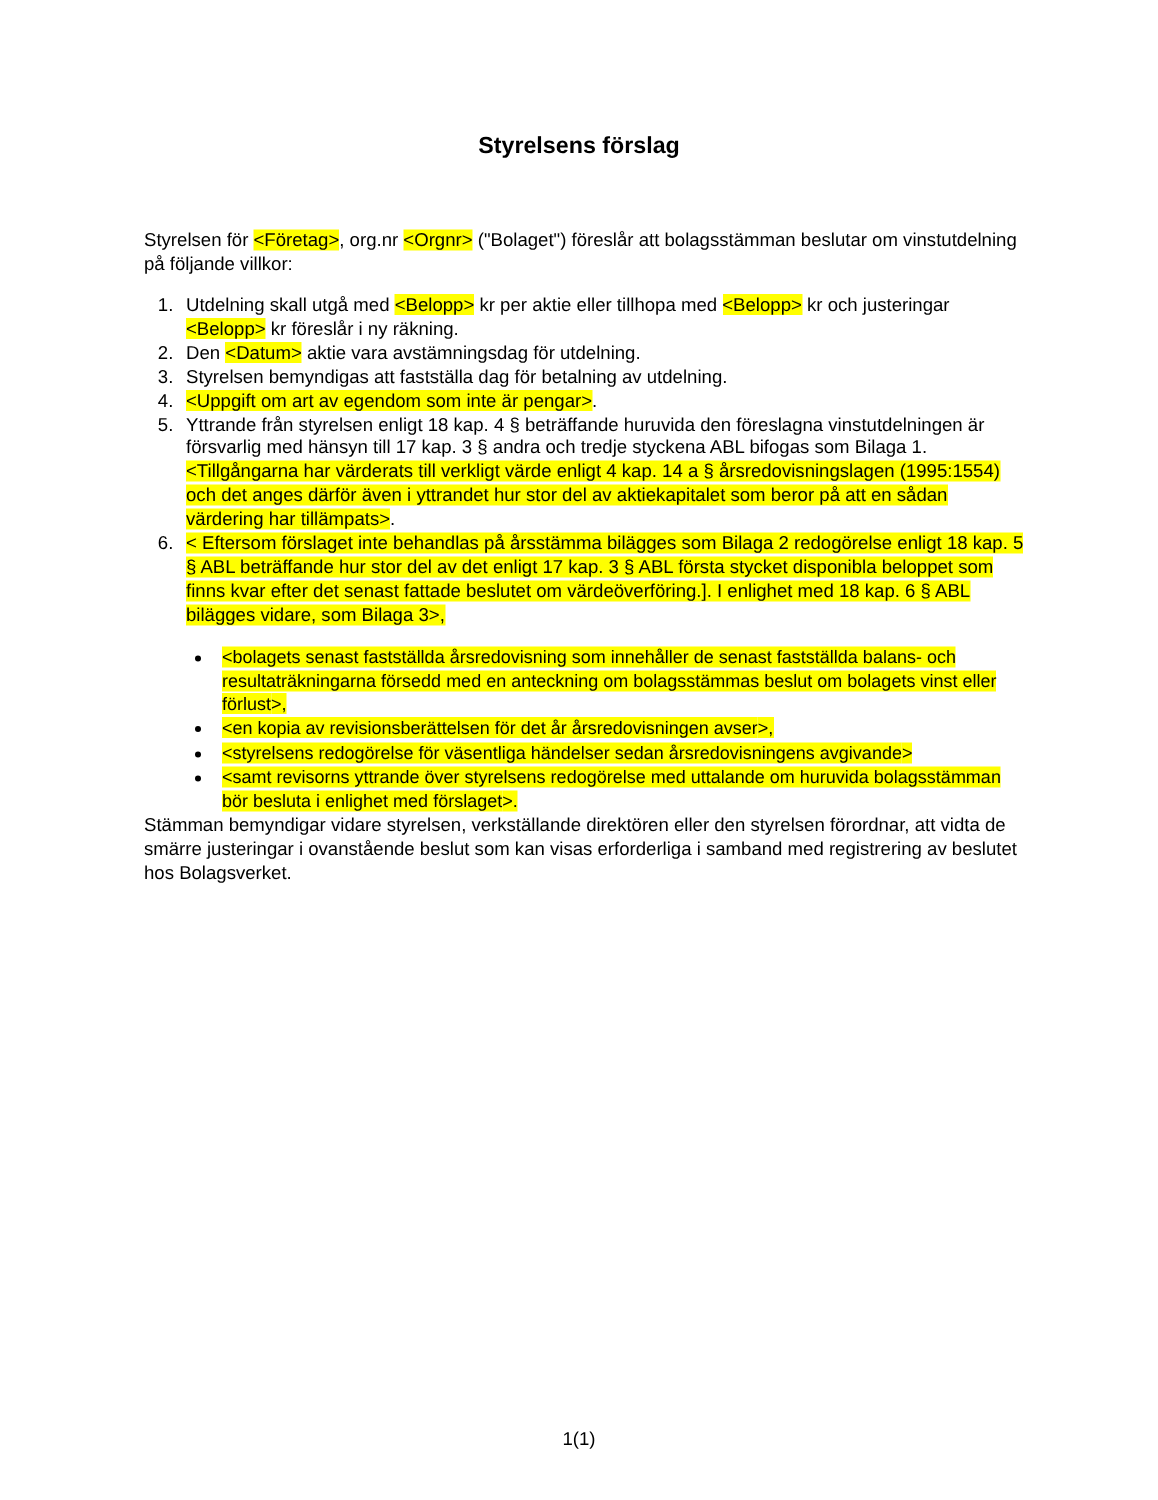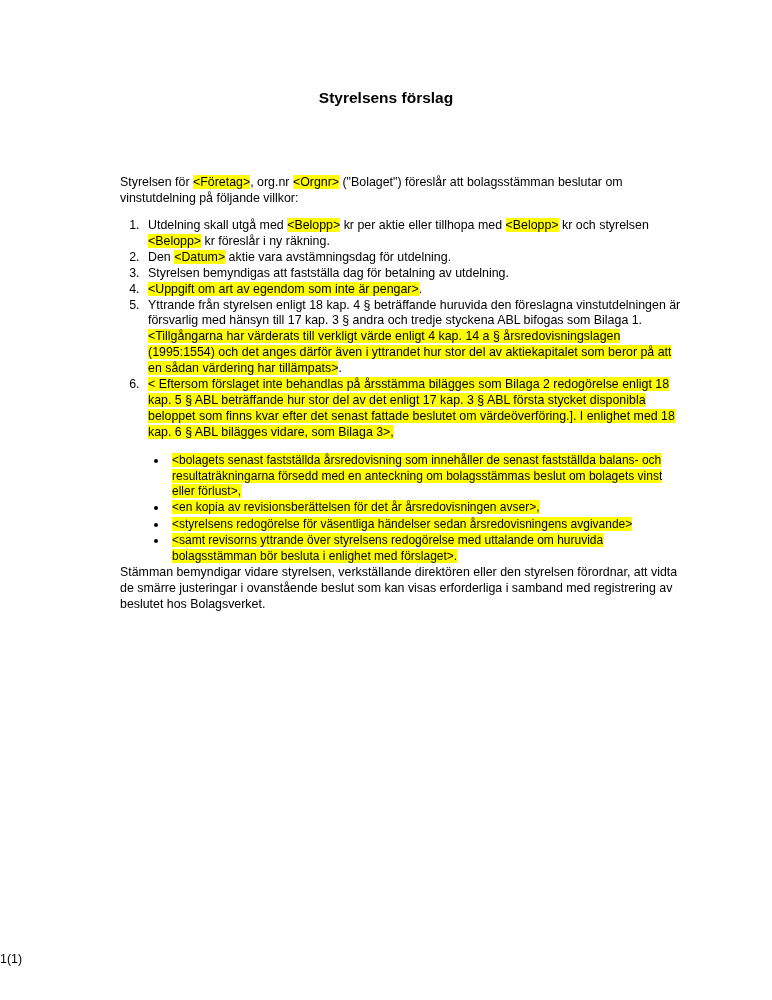--- a/index.html
+++ b/index.html
@@ -31,22 +31,22 @@
   }
   .doc-subtitle {
     text-align: center;
     font-size: 13.5px;
     font-weight: normal;
     margin: 0;
     padding-top: 3px;
     line-height: 1.25;
   }
   .body-area {
-    padding: 0 88px 0 120px;
-    margin-top: 68px;
+    padding: 0 88px 0 96px;
+    margin-top: 46px;
   }
   p.para {
     font-size: 12.4px;
     line-height: 1.28;
     margin: 0 0 11px 0;
   }
   ol.main-list {
     margin: 0;
     padding-left: 23px;
     font-size: 12.4px;
@@ -71,37 +71,38 @@
     background: #ffff00;
   }
   .closing {
     margin-top: 16px;
   }
   .footer {
     position: absolute;
     bottom: 34px;
     left: 0;
     width: 772px;
+    text-align: center;
     font-size: 12.4px;
     margin-top: 20px;
   }
 </style>
 </head>
 <body>
 
 <div class="page">
 
   <h1 class="doc-title">Styrelsens förslag</h1>
 
   <div class="body-area">
 
     <p class="para"><span>Styrelsen för </span><span class="hl">&lt;Företag&gt;</span><span>, org.nr </span><span class="hl">&lt;Orgnr&gt;</span><span> ("Bolaget") föreslår att bolagsstämman beslutar om vinstutdelning på följande villkor:</span></p>
 
     <ol class="main-list">
-      <li><span>Utdelning skall utgå med </span><span class="hl">&lt;Belopp&gt;</span><span> kr per aktie eller tillhopa med </span><span class="hl">&lt;Belopp&gt;</span><span> kr och styrelsen </span><span class="hl">&lt;Belopp&gt;</span><span> kr föreslår i ny räkning.</span></li>
+      <li><span>Utdelning skall utgå med </span><span class="hl">&lt;Belopp&gt;</span><span> kr per aktie eller tillhopa med </span><span class="hl">&lt;Belopp&gt;</span><span> kr och justeringar </span><span class="hl">&lt;Belopp&gt;</span><span> kr föreslår i ny räkning.</span></li>
       <li><span>Den </span><span class="hl">&lt;Datum&gt;</span><span> aktie vara avstämningsdag för utdelning.</span></li>
       <li><span>Styrelsen bemyndigas att fastställa dag för betalning av utdelning.</span></li>
       <li><span class="hl">&lt;Uppgift om art av egendom som inte är pengar&gt;</span><span>.</span></li>
       <li><span>Yttrande från styrelsen enligt 18 kap. 4 § beträffande huruvida den föreslagna vinstutdelningen är försvarlig med hänsyn till 17 kap. 3 § andra och tredje styckena ABL bifogas som Bilaga 1. </span><span class="hl">&lt;Tillgångarna har värderats till verkligt värde enligt 4 kap. 14 a § årsredovisningslagen (1995:1554) och det anges därför även i yttrandet hur stor del av aktiekapitalet som beror på att en sådan värdering har tillämpats&gt;</span><span>.</span></li>
       <li><span class="hl">&lt; Eftersom förslaget inte behandlas på årsstämma bilägges som Bilaga 2 redogörelse enligt 18 kap. 5 § ABL beträffande hur stor del av det enligt 17 kap. 3 § ABL första stycket disponibla beloppet som finns kvar efter det senast fattade beslutet om värdeöverföring.]. I enlighet med 18 kap. 6 § ABL bilägges vidare, som Bilaga 3</span><span class="hl">&gt;,</span></li>
     </ol>
 
     <ul class="bullets">
       <li><span class="hl">&lt;bolagets senast fastställda årsredovisning som innehåller de senast fastställda balans- och resultaträkningarna försedd med en anteckning om bolagsstämmas beslut om bolagets vinst eller förlust</span><span class="hl">&gt;,</span></li>
       <li><span class="hl">&lt;en kopia av revisionsberättelsen för det år årsredovisningen avser</span><span class="hl">&gt;,</span></li>

